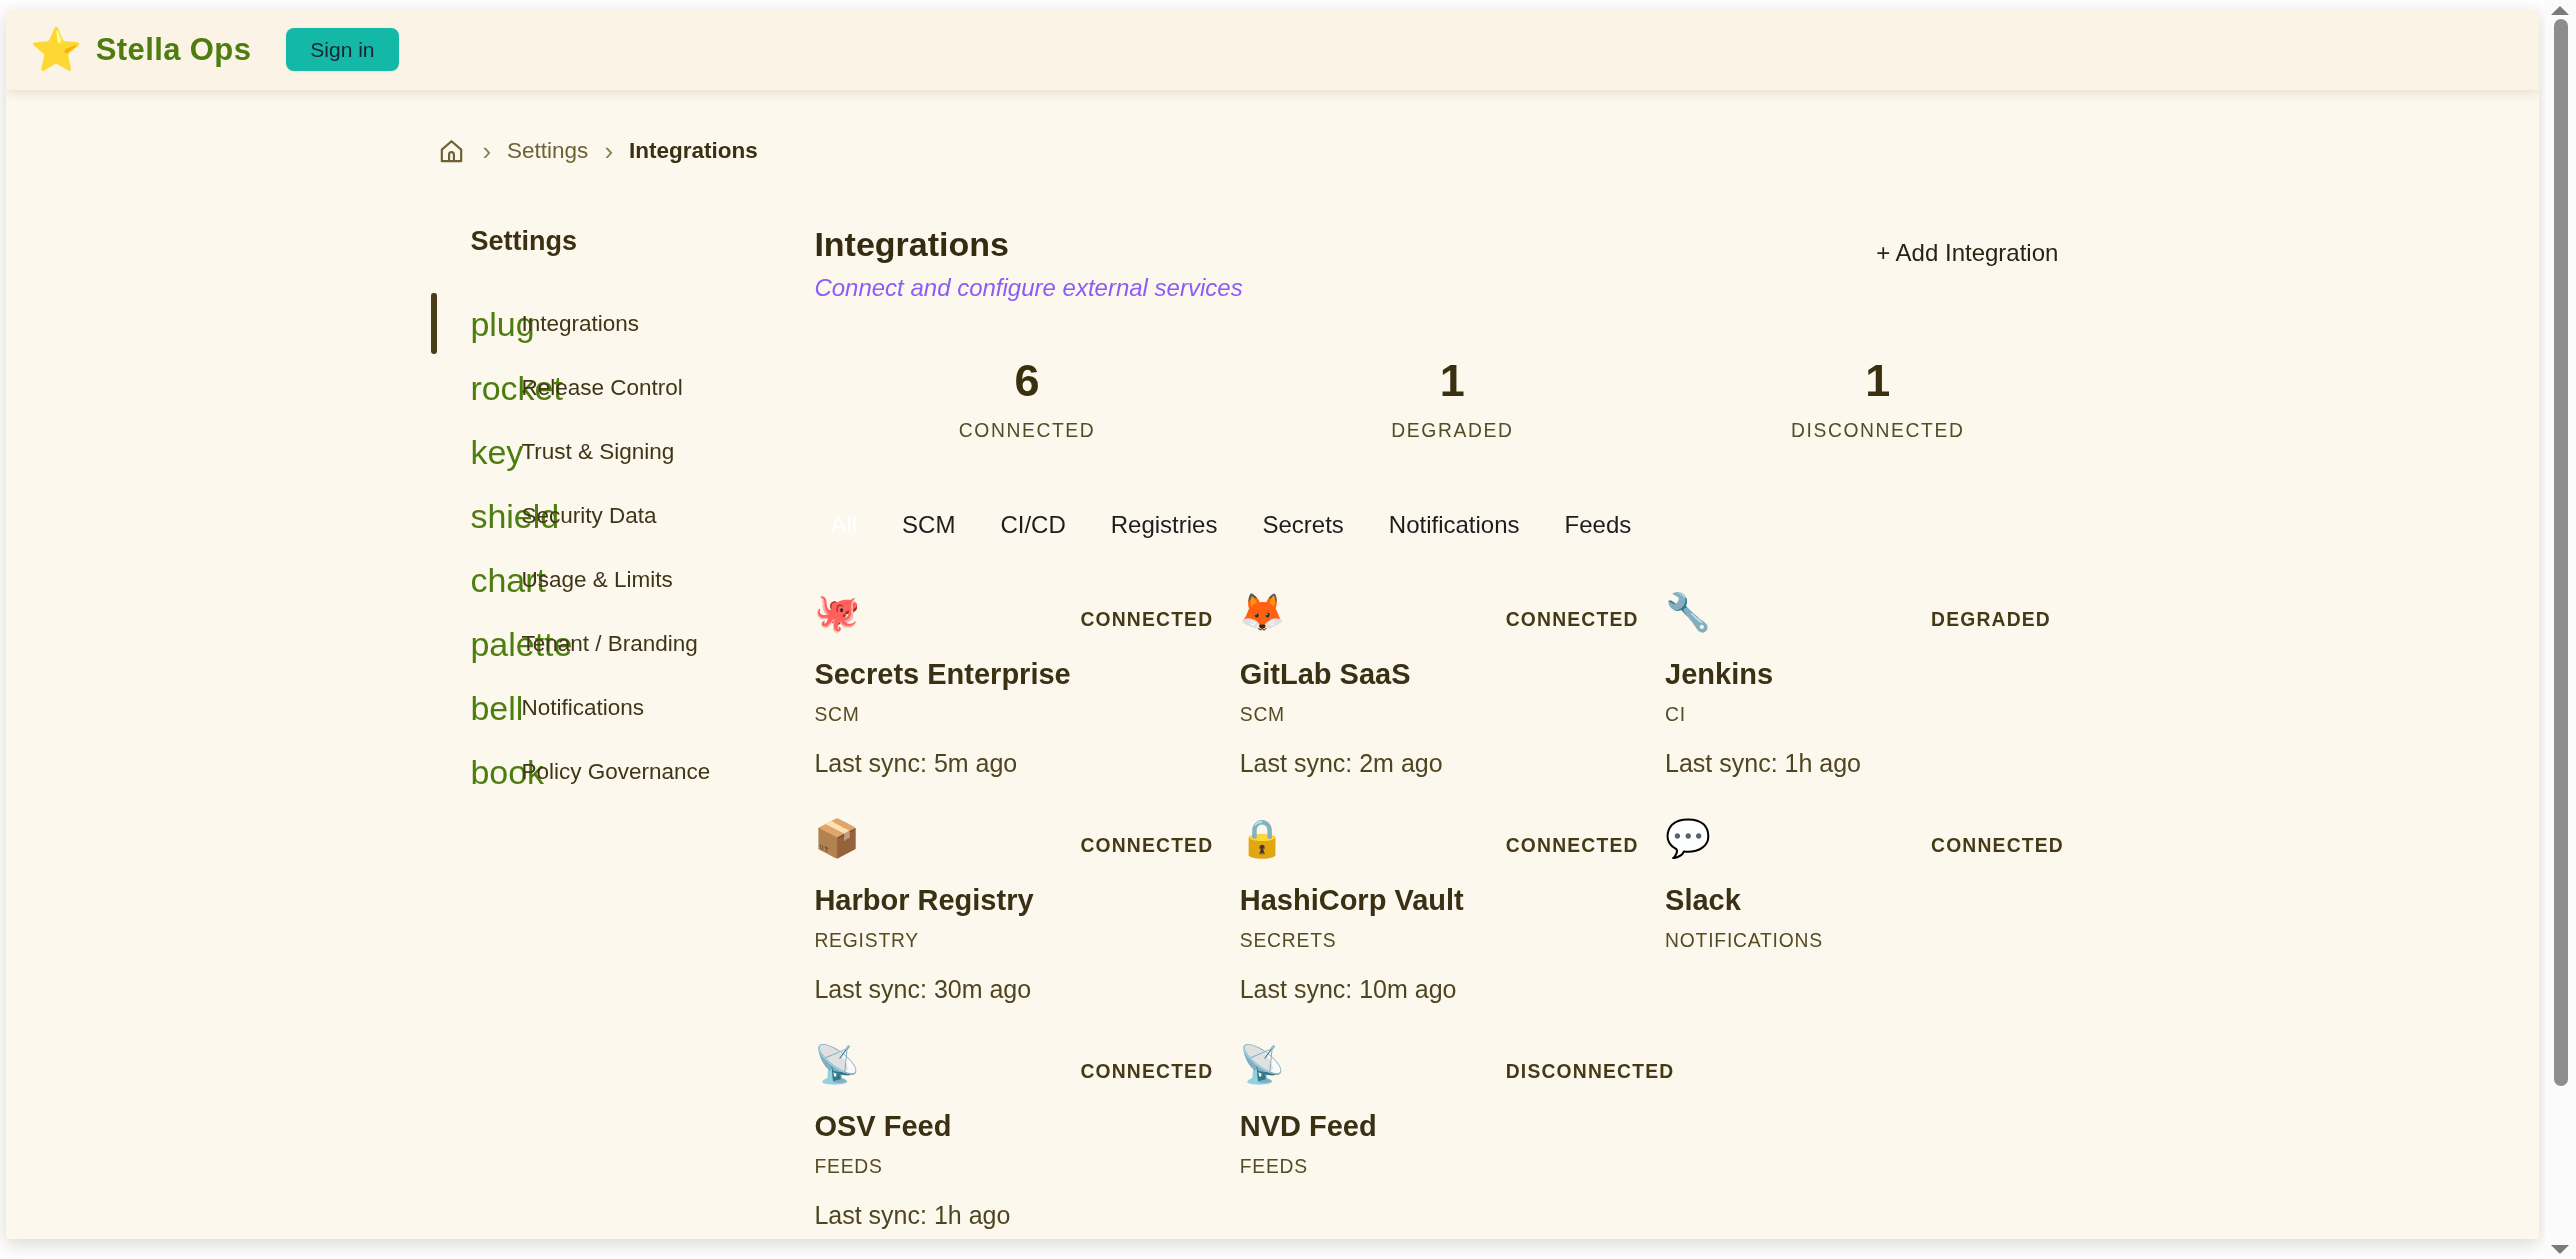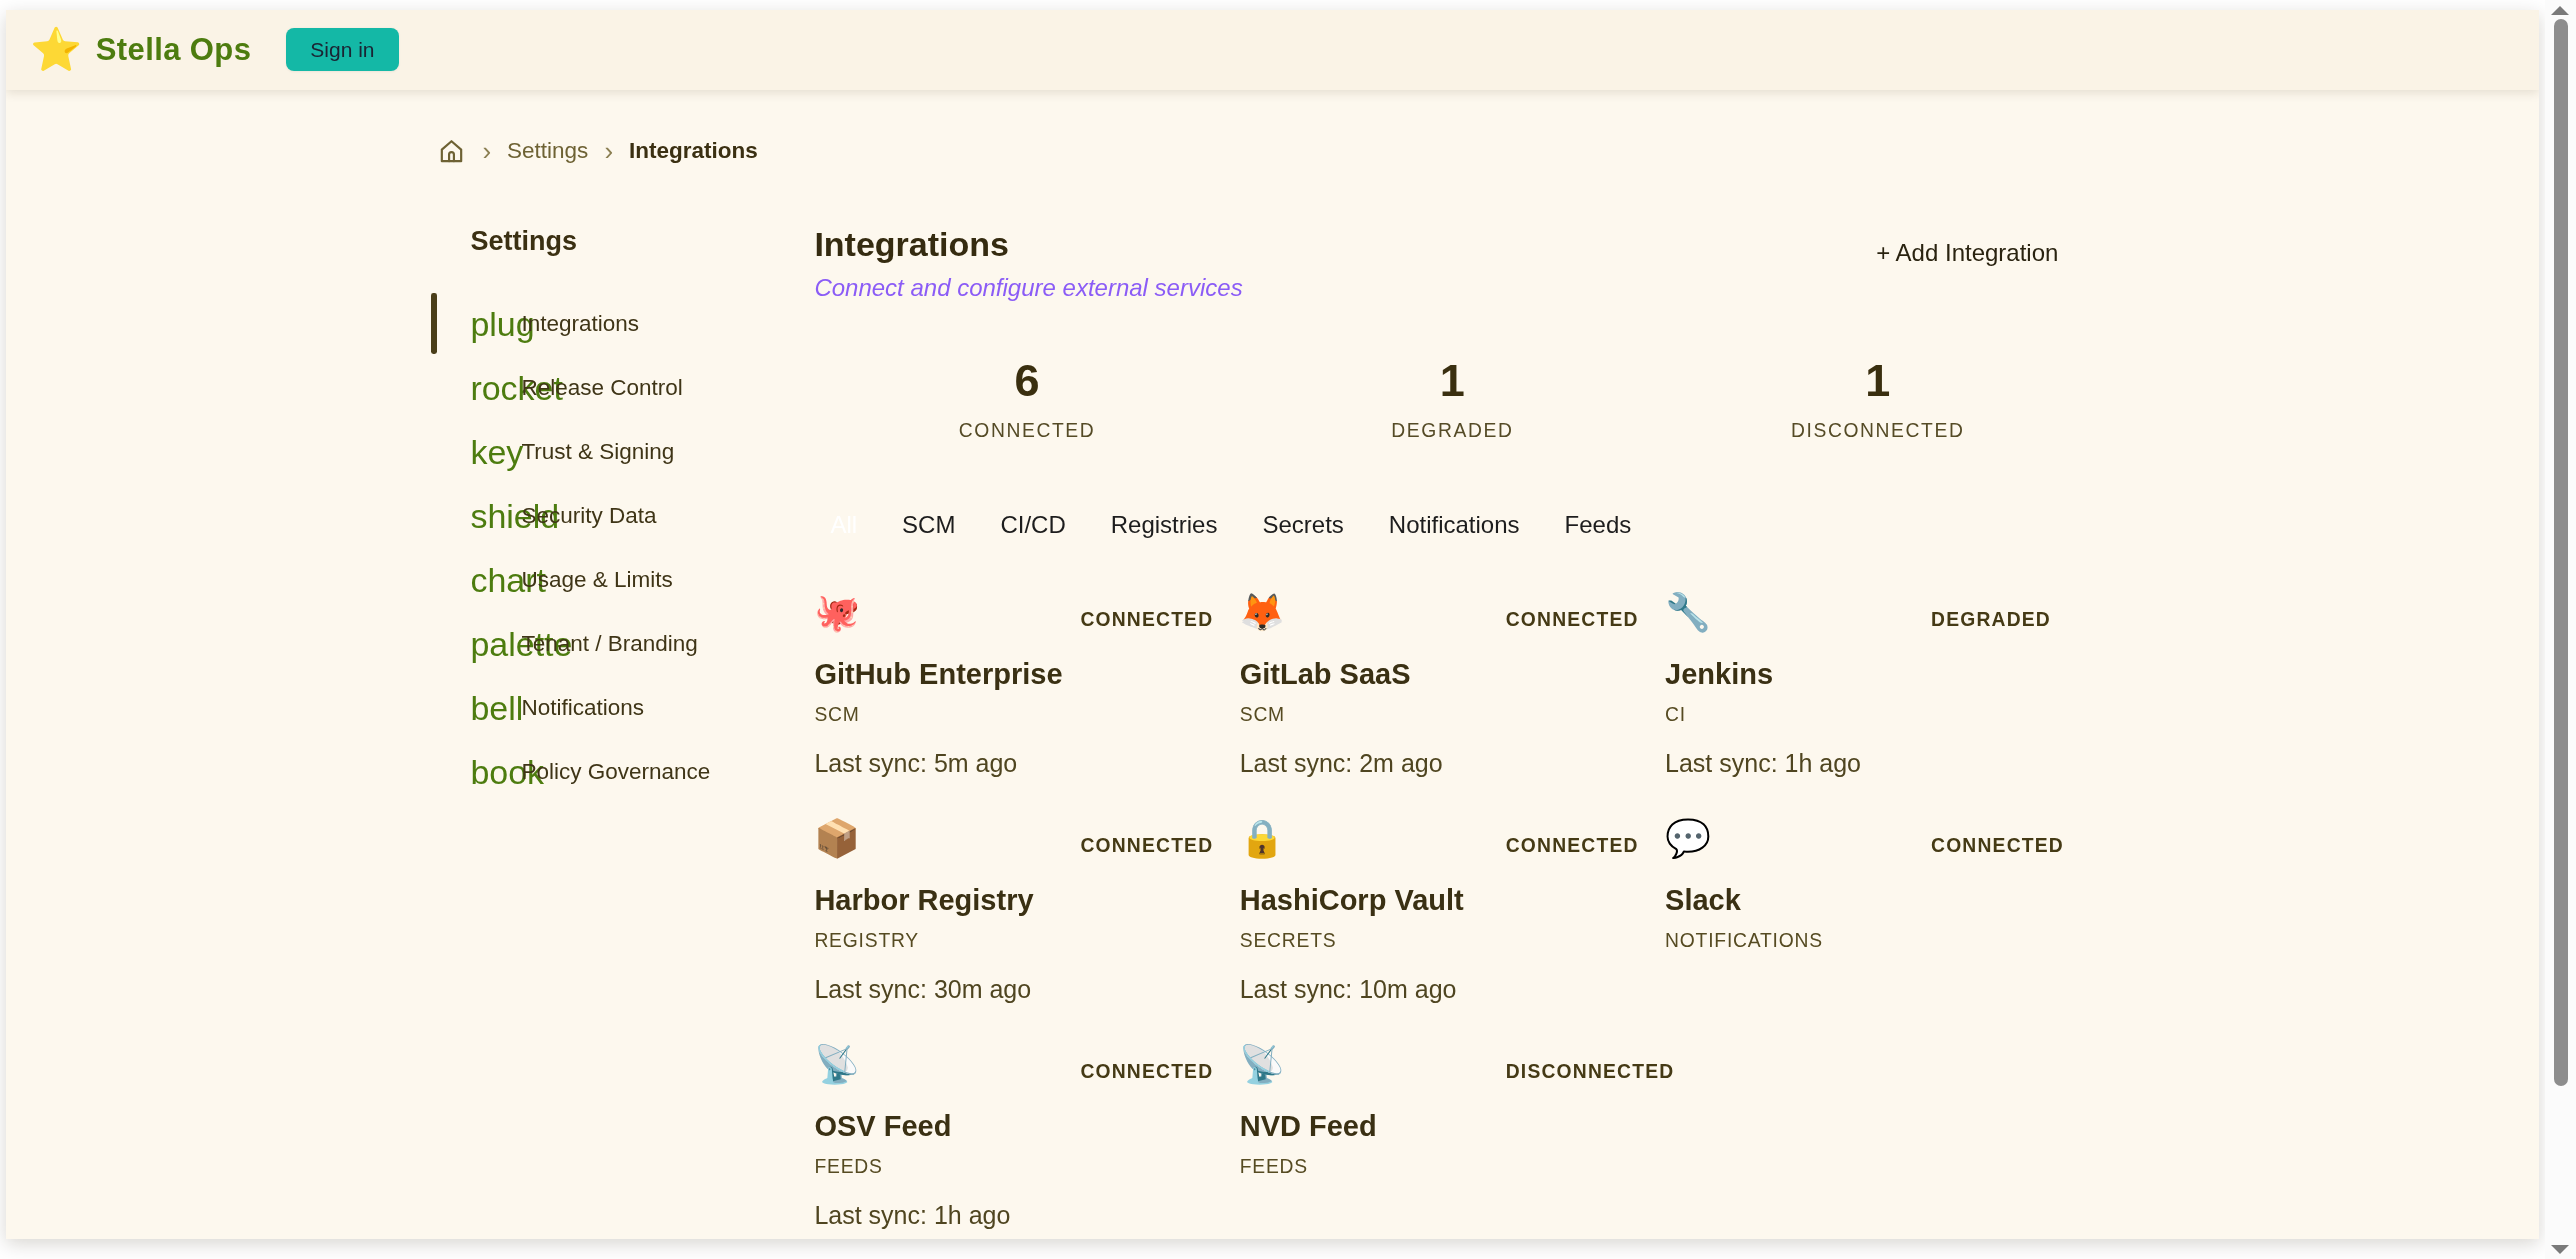--- a/index.html
+++ b/index.html
@@ -221,21 +221,21 @@
           <span class="tab">Secrets</span>
           <span class="tab">Notifications</span>
           <span class="tab">Feeds</span>
         </div>
 
         <div class="cards">
 
           <div class="card">
             <div class="card-emoji">🐙</div>
             <div class="card-status">CONNECTED</div>
-            <div class="card-name">GitHub Enterprise</div>
+            <div class="card-name">Secrets Enterprise</div>
             <div class="card-category">SCM</div>
             <div class="card-sync">Last sync: 5m ago</div>
           </div>
 
           <div class="card">
             <div class="card-emoji">🦊</div>
             <div class="card-status">CONNECTED</div>
             <div class="card-name">GitLab SaaS</div>
             <div class="card-category">SCM</div>
             <div class="card-sync">Last sync: 2m ago</div>

